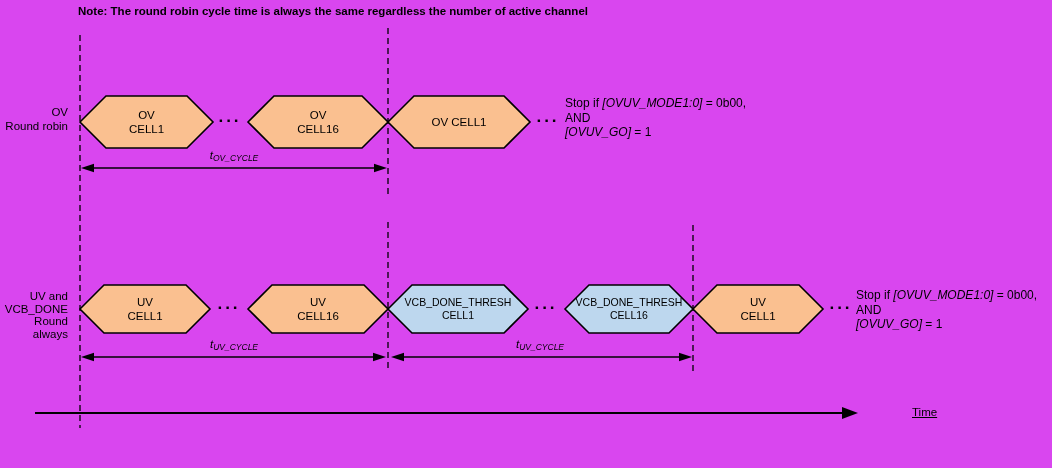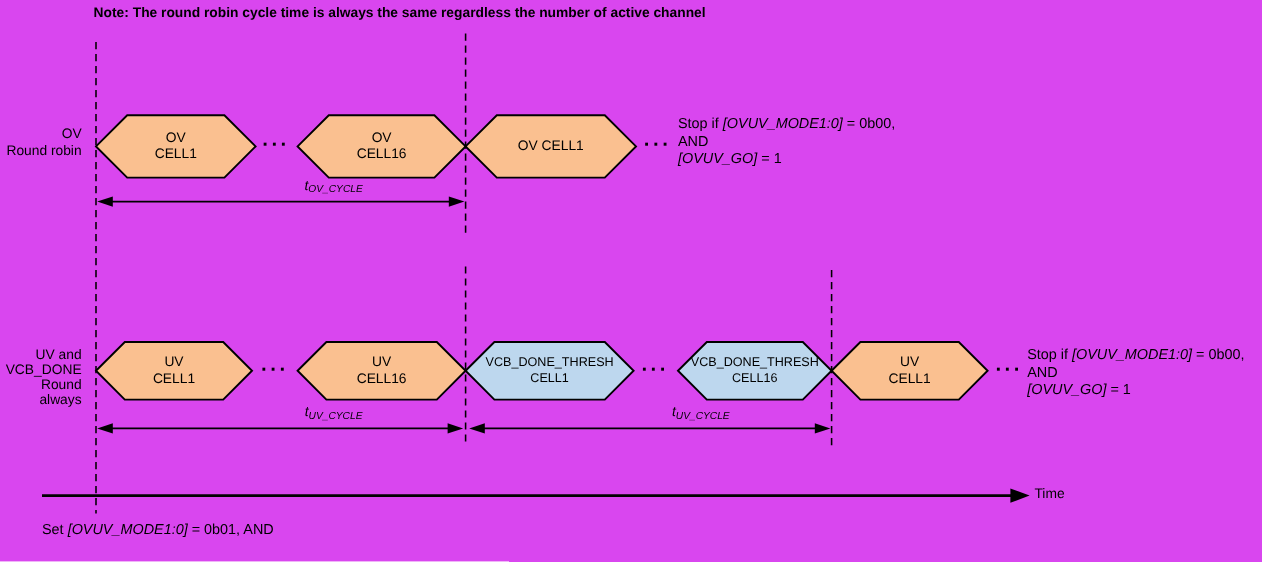--- a/index.html
+++ b/index.html
@@ -9,21 +9,21 @@
   }
   svg.layer { position:absolute; left:0; top:0; }
   .note { position:absolute; left:78px; top:5px; font-size:11.5px; font-weight:bold; white-space:nowrap; }
   .rowlabel { position:absolute; width:68px; text-align:right; white-space:pre-line; font-size:11.5px; }
   .hexlabel {
     position:absolute; display:flex; align-items:center; justify-content:center;
     text-align:center; white-space:pre-line; font-size:11.5px; line-height:1.25;
   }
   .hexlabel.small { font-size:10.5px;text-align:center; }
   .dots { position:absolute; transform:translate(-50%,-54%); font-size:17px; font-weight:bold; letter-spacing:2px; white-space:nowrap; }
-  .cyclelabel { position:absolute; transform:translateX(-50%); font-size:11.5px; font-style:italic; white-space:nowrap;margin-left:44px; }
+  .cyclelabel { position:absolute; transform:translateX(-50%); font-size:11.5px; font-style:italic; white-space:nowrap; }
   .cyclelabel .sub { font-size:8.5px; font-style:italic; vertical-align:-2px; }
   .cond { position:absolute; font-size:12px; line-height:14.5px; white-space:nowrap; }
   .cond .em { font-style:italic; }
   .timelabel { position:absolute; font-size:11.5px; white-space:nowrap; }
 </style>
 </head>
 <body>
 
 <div class="stage">
 
@@ -109,18 +109,17 @@
     <div><span class="em">[OVUV_GO]</span><span> = 1</span></div>
   </div>
 
   <div class="cond" style="left:856px; top:288px;">
     <div><span>Stop if </span><span class="em">[OVUV_MODE1:0]</span><span> = 0b00,</span></div>
     <div>AND</div>
     <div><span class="em">[OVUV_GO]</span><span> = 1</span></div>
   </div>
 
   <div class="cond" style="left:35px; top:434px; line-height:15px;">
-    <div><span>Set </span><span class="em">[OVUV_MODE1:0]</span><span> = 0b01, AND</span></div>
   </div>
 
-  <div class="timelabel" style="left:862px; top:406px;">Time</div>
+  <div class="timelabel" style="left:912px; top:406px;text-decoration:underline;">Time</div>
 
 </div>
 
 </body></html>

